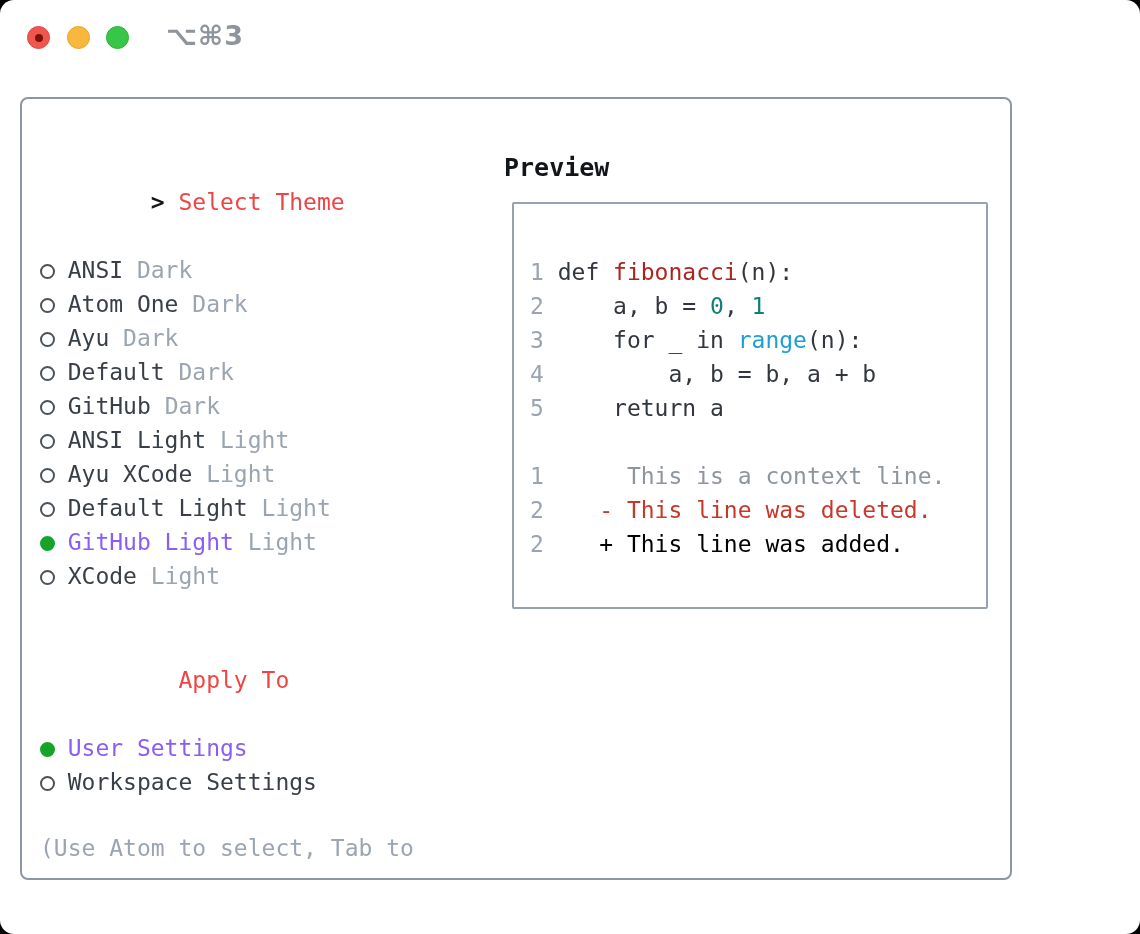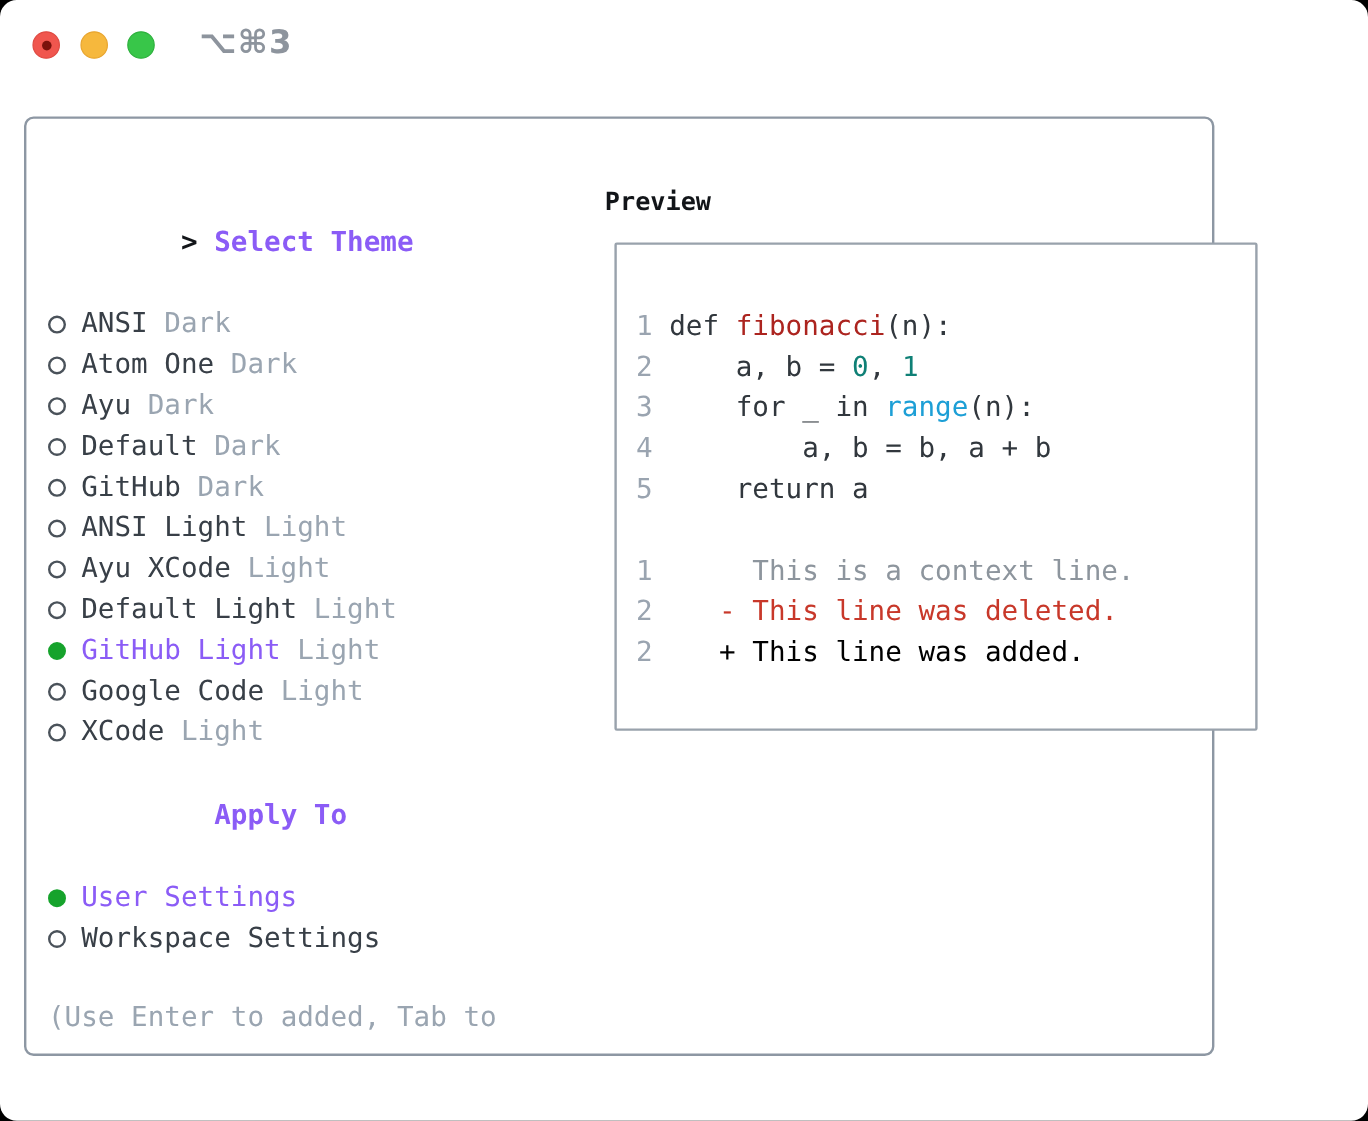--- a/index.html
+++ b/index.html
@@ -30,36 +30,36 @@
   .row{line-height:34px;font-size:23px;white-space:pre;color:#383f47;}
   .marker{display:inline-block;width:27.7px;}
   .dot{
     display:inline-block;width:15px;height:15px;box-sizing:border-box;
     border:2px solid #4a525a;border-radius:50%;vertical-align:-1px;
   }
   .dot.filled{background:#16a32c;border-color:#16a32c;}
   .item-name{color:#383f47;}
   .item-name.selected{color:#8b5cf6;}
   .variant{color:#9aa5b1;}
-  .header-label{font-weight:bold;color:#8b5cf6;}
+  .header-label{font-weight:normal;color:#ef4444;}
   .prompt{color:#121519;font-weight:bold;}
 
   .theme-panel{position:absolute;left:18px;top:52px;}
   .apply-panel{position:absolute;left:18px;top:530px;}
   .hint{
     position:absolute;left:18px;top:664px;
     color:#9aa5b1;font-size:23px;line-height:34px;white-space:pre;
   }
   
   .preview-label{
     position:absolute;left:482px;top:52px;
-    line-height:34px;font-size:21px;font-weight:bold;color:#121519;
+    line-height:34px;font-size:25px;font-weight:bold;color:#121519;
   }
   .preview-box{
-    position:absolute;left:490px;top:103px;width:536px;height:407px;
+    position:absolute;left:490px;top:103px;width:476px;height:407px;
     box-sizing:border-box;border:2px solid #99a2ac;border-radius:2px;background:#fff;
   }
   #preview-code{position:absolute;left:16px;top:51px;}
   .lnum{display:inline-block;width:27.7px;color:#9aa4b0;}
   .tok-code{color:#31373d;}
   .tok-func{color:#ac241f;}
   .tok-num{color:#0f8076;}
   .tok-builtin{color:#1d9fd6;text-align:right;}
   .tok-ctx{color:#8d959d;}
   .tok-del{color:#c8382a;}
@@ -86,37 +86,36 @@
       <div id="theme-list">
           <div class="row"><span class="marker"><span class="dot"></span></span><span class="item-name">ANSI</span><span class="variant"> Dark</span></div>
           <div class="row"><span class="marker"><span class="dot"></span></span><span class="item-name">Atom One</span><span class="variant"> Dark</span></div>
           <div class="row"><span class="marker"><span class="dot"></span></span><span class="item-name">Ayu</span><span class="variant"> Dark</span></div>
           <div class="row"><span class="marker"><span class="dot"></span></span><span class="item-name">Default</span><span class="variant"> Dark</span></div>
           <div class="row"><span class="marker"><span class="dot"></span></span><span class="item-name">GitHub</span><span class="variant"> Dark</span></div>
           <div class="row"><span class="marker"><span class="dot"></span></span><span class="item-name">ANSI Light</span><span class="variant"> Light</span></div>
           <div class="row"><span class="marker"><span class="dot"></span></span><span class="item-name">Ayu XCode</span><span class="variant"> Light</span></div>
           <div class="row"><span class="marker"><span class="dot"></span></span><span class="item-name">Default Light</span><span class="variant"> Light</span></div>
           <div class="row"><span class="marker"><span class="dot filled"></span></span><span class="item-name selected">GitHub Light</span><span class="variant"> Light</span></div>
-          <div class="row"><span class="marker"><span class="dot"></span></span><span class="item-name">Google Code</span><span class="variant"> Light</span></div>
           <div class="row"><span class="marker"><span class="dot"></span></span><span class="item-name">XCode</span><span class="variant"> Light</span></div>
         </div>
     </div>
 
     <div class="apply-panel">
       <div class="row">
         <span class="marker"></span><span class="header-label">Apply To</span>
       </div>
       <div id="apply-list">
           <div class="row"><span class="marker"><span class="dot filled"></span></span><span class="item-name selected">User Settings</span></div>
           <div class="row"><span class="marker"><span class="dot"></span></span><span class="item-name">Workspace Settings</span></div>
         </div>
     </div>
 
     <div class="hint">
-      <div>(Use Enter to added, Tab to</div>
+      <div>(Use Atom to select, Tab to</div>
       <div>change focus)</div>
     </div>
 
     <div class="preview-label">Preview</div>
     <div class="preview-box">
       <div id="preview-code">
           <div class="row"><span class="lnum">1</span><span class="tok-code">def </span><span class="tok-func">fibonacci</span><span class="tok-code">(n):</span></div>
           <div class="row"><span class="lnum">2</span><span class="tok-code">    a, b = </span><span class="tok-num">0</span><span class="tok-code">, </span><span class="tok-num">1</span></div>
           <div class="row"><span class="lnum">3</span><span class="tok-code">    for _ in </span><span class="tok-builtin">range</span><span class="tok-code">(n):</span></div>
           <div class="row"><span class="lnum">4</span><span class="tok-code">        a, b = b, a + b</span></div>

